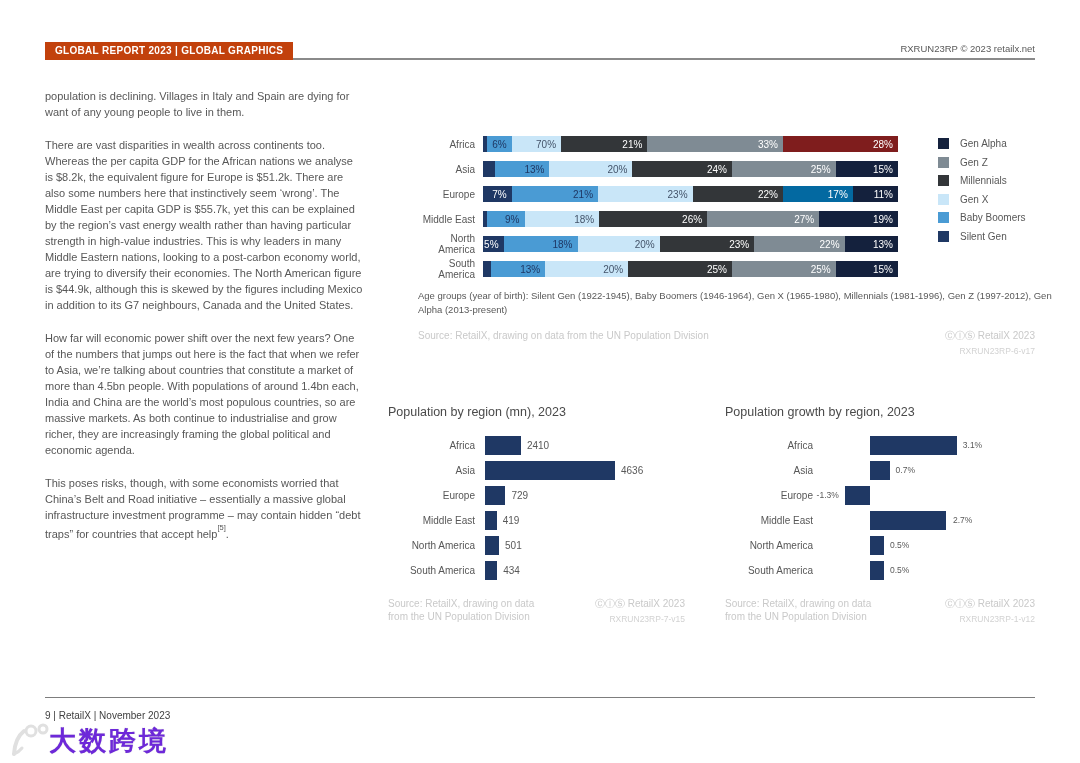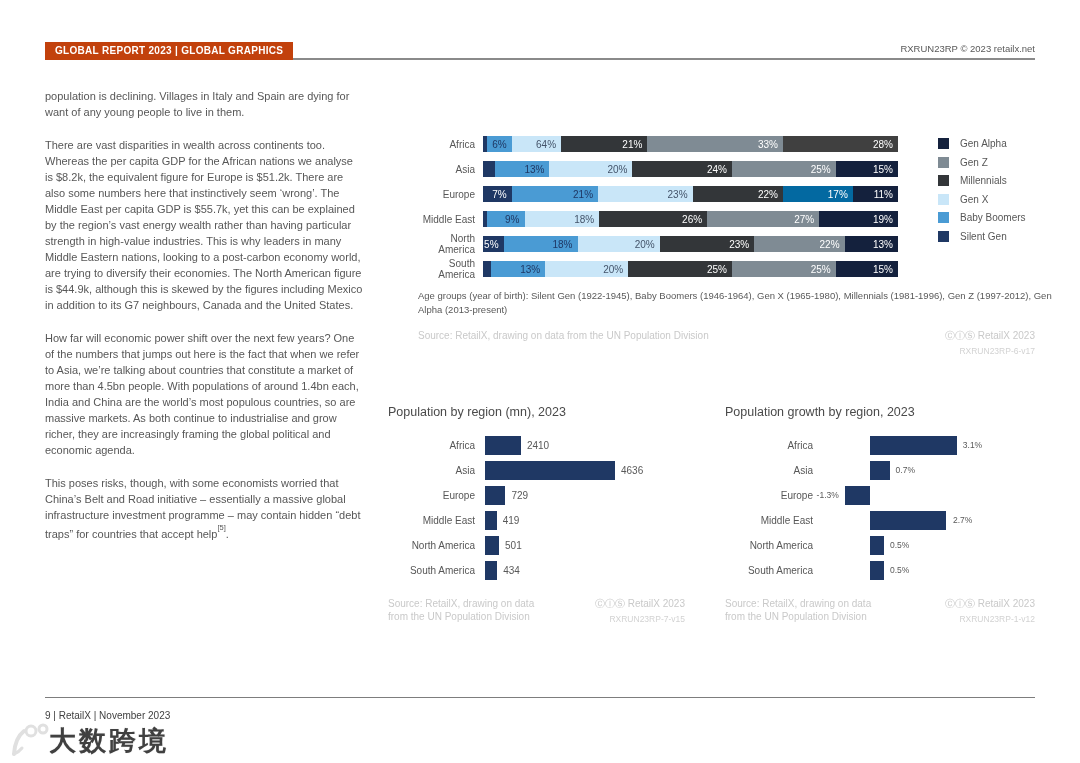--- a/index.html
+++ b/index.html
@@ -51,21 +51,21 @@
   .grow { position:relative; width:310px; height:19px; margin-bottom:6px; }
   .glabel { position:absolute; left:0; top:0; width:88px; text-align:right;
     font-size:10px; color:#575757; line-height:19px; }
   .gbar { position:absolute; top:0; height:19px; }
   .gval { position:absolute; top:0; font-size:8.5px; color:#595959; line-height:19px; white-space:nowrap; }
   
   .ftr-line { position:absolute; left:45px; top:697px; width:990px; height:1px; background:#7d7d7d; }
   .ftr-text { position:absolute; left:45px; top:710px; font-size:10px; color:#3f3f3f; }
   
   .wm { position:absolute; left:5px; top:722px; display:flex; align-items:center; }
-  .wm-text { font-size:27px; font-weight:bold; letter-spacing:3px; color:#404040;
+  .wm-text { font-size:27px; font-weight:bold; letter-spacing:3px; color:#6d28d9;
     text-shadow:0 0 1px #cfcfcf; }
 </style>
 </head>
 <body>
 
 <div id="page">
 
   <div class="hdr-badge">GLOBAL REPORT 2023 | GLOBAL GRAPHICS</div>
   <div class="hdr-line"></div>
   <div class="hdr-right">RXRUN23RP © 2023 retailx.net</div>
@@ -79,29 +79,29 @@
 
   <div id="stacked-rows">
       <div class="srow">
         <div class="rlabel">Africa</div>
         <div class="sbar">
           <div class="seg" style="flex: 1 1 0px; background: rgb(31, 56, 100);"></div>
           <div class="seg" style="flex: 6 1 0px; background: rgb(74, 155, 212);">
             <span style="color: rgb(31, 56, 100);">6%</span>
           </div>
           <div class="seg" style="flex: 12 1 0px; background: rgb(201, 230, 248);">
-            <span style="color: rgb(68, 84, 106);">64%</span>
+            <span style="color: rgb(68, 84, 106);">70%</span>
           </div>
           <div class="seg" style="flex: 21 1 0px; background: rgb(51, 54, 57);">
             <span style="color: rgb(255, 255, 255);">21%</span>
           </div>
           <div class="seg" style="flex: 33 1 0px; background: rgb(127, 139, 148);">
             <span style="color: rgb(255, 255, 255);">33%</span>
           </div>
-          <div class="seg" style="flex: 28 1 0px; background: #404040;">
+          <div class="seg" style="flex: 28 1 0px; background: #7f1d1d;">
             <span style="color: rgb(255, 255, 255);">28%</span>
           </div>
         </div>
       </div>
       <div class="srow">
         <div class="rlabel">Asia</div>
         <div class="sbar">
           <div class="seg" style="flex: 3 1 0px; background: rgb(31, 56, 100);"></div>
           <div class="seg" style="flex: 13 1 0px; background: rgb(74, 155, 212);">
             <span style="color: rgb(31, 56, 100);">13%</span>

